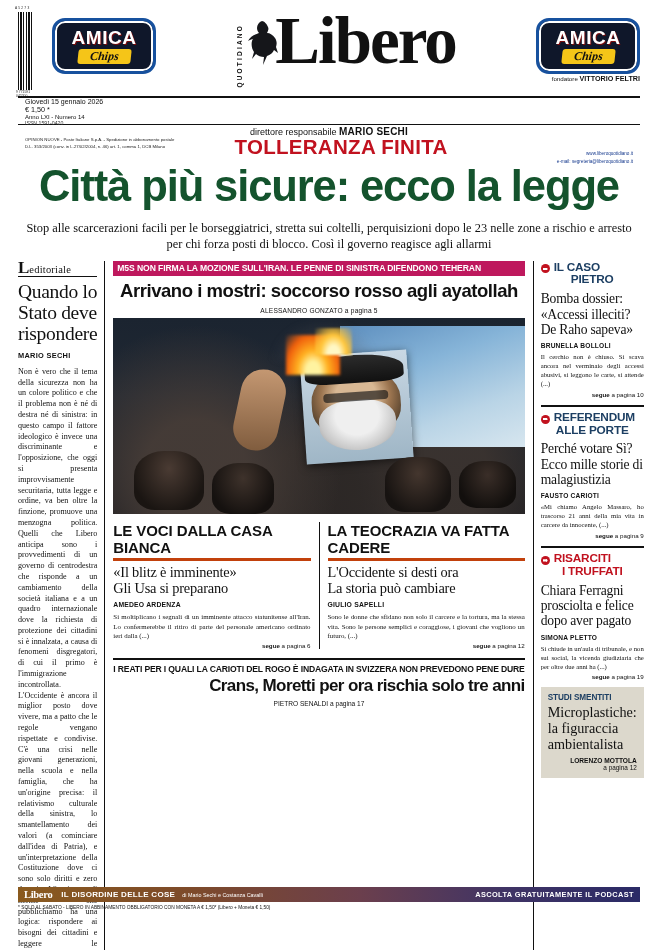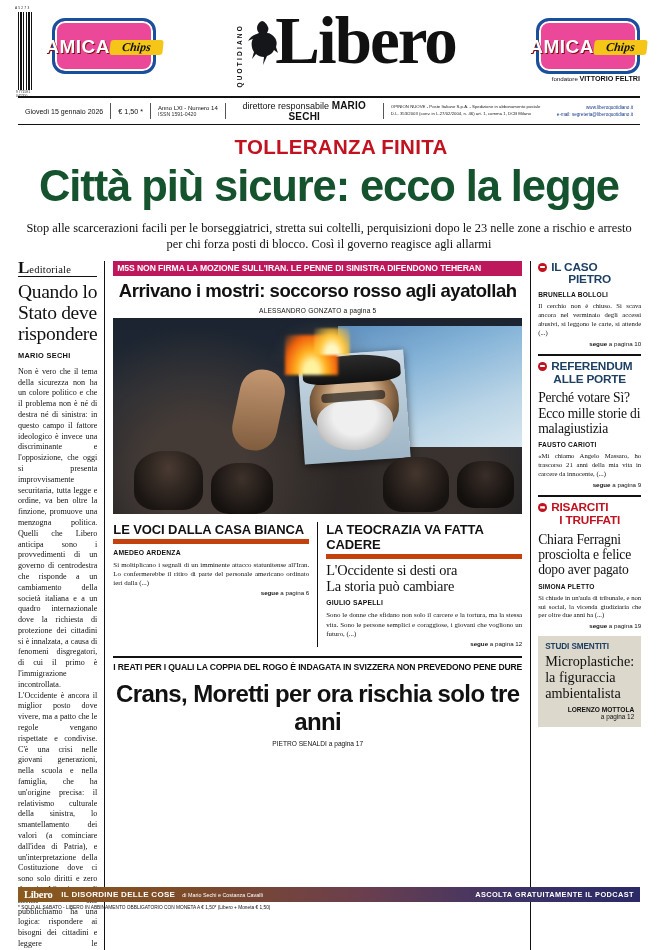--- a/index.html
+++ b/index.html
@@ -15,23 +15,23 @@
   
   .masthead { position: relative; height: 96px; padding: 8px 18px 0 18px; display: flex; align-items: flex-start; }
   .barcode { width: 16px; height: 78px; margin-top: 4px; position: relative;
     background: repeating-linear-gradient(90deg,#111 0 1px,#fff 1px 2px,#111 2px 4px,#fff 4px 5px,#111 5px 6px,#fff 6px 8px);
   }
   .barcode-num { position:absolute; left:-3px; top:-6px; font-size:3.2px; letter-spacing:.2px; color:#222; font-family:"Liberation Sans",sans-serif; }
   .barcode-num2 { position:absolute; left:-2px; bottom:-8px; font-size:3.4px; color:#222; font-family:"Liberation Sans",sans-serif; }
 
   .amica {
     width: 104px; height: 56px; border-radius: 13px;
-    background: #ec4899; border: 3px solid #17519e;
+    background: #0f172a; border: 3px solid #17519e;
     box-shadow: inset 0 0 0 2px #fff;
-    display: flex; align-items: center; justify-content: center;
+    display: flex; flex-direction: column; align-items: center; justify-content: center;
     margin-top: 10px;
   }
   .amica .a1 { color:#fff; font-family:"Liberation Sans",sans-serif; font-weight:bold; font-size:19px; letter-spacing:.5px; line-height:1; text-shadow:1px 1px 0 #7a0d0d; }
   .amica .a2 { margin-top:2px; background:#f5c518; color:#111; font-style:italic; font-family:"Liberation Serif",serif; font-weight:bold; font-size:12px; padding:0 12px; border-radius:3px; transform: skewX(-6deg); }
   .amica-left { margin-left: 18px; }
   .amica-right { margin-left: auto; }
 
   .logo-wrap { flex:1; display:flex; justify-content:center; align-items:flex-start; position:relative; padding-top: 2px; }
   .quotidiano {
     writing-mode: vertical-rl; transform: rotate(180deg);
@@ -40,21 +40,21 @@
   }
   .pegasus { width: 34px; height: 52px; margin-top: 8px; margin-right:-4px; position:relative; z-index:3; }
   .libero-word { font-family:"Liberation Serif",serif; font-weight:bold; font-size:67px; letter-spacing:-2px; line-height:.92; color:#111; }
 
   .founder { position:absolute; right:18px; top:74px; font-family:"Liberation Sans",sans-serif; font-size:6.2px; color:#111; }
   .founder b { font-size:7.2px; }
 
   .rule-thick { height:2px; background:#111; margin:0 18px; }
   .rule-thin { height:1px; background:#111; margin:0 18px; }
 
-  .infobar { margin:0 18px; height:26px; display:flex; align-items:center; font-family:"Liberation Sans",sans-serif; font-size:6px; color:#111; }
+  .infobar { margin:0 18px; height:26px; display:flex; font-family:"Liberation Sans",sans-serif; font-size:6px; color:#111;flex-direction:column; }
   .ib-cell { padding: 0 7px; height:22px; display:flex; flex-direction:column; justify-content:center; }
   .ib-sep { width:1px; height:16px; background:#555; }
   .date-txt { font-size:7px; }
   .price-txt { font-size:7.2px; }
   .small2 { font-size:5.2px; color:#333; }
   .director { flex:1; text-align:center; font-size:9px; }
   .director b { font-size:10px; letter-spacing:.2px; }
   .legal { font-size:4.3px; color:#222; line-height:1.55; text-align:left; max-width:152px; }
   .weburl { font-size:4.6px; color:#1a3d8f; text-align:right; line-height:1.6; }
 
@@ -129,41 +129,41 @@
   .ph-h4 { position:absolute; left:84%; bottom:3%; width:14%; height:24%;
     background:radial-gradient(ellipse at 50% 30%, #3a2e28, #120f0d 75%); border-radius:42% 42% 30% 30%; }
   .ph-arm { position:absolute; left:30%; top:26%; width:11%; height:42%;
     background:linear-gradient(170deg,#c79a74,#7d5a3c); border-radius:26px; transform:rotate(12deg); }
 
   
   .sub-row { display:flex; margin-top:8px; }
   .sub-card { flex:1; }
   .sub-card.first { padding-right:8px; border-right:1px solid #111; }
   .sub-card.second { padding-left:8px; }
-  .sub-kicker { font-family:"Liberation Sans",sans-serif; font-weight:bold; font-size:13px;
-    letter-spacing:-.1px; border-bottom:5px solid #c2410c; padding-bottom:2px; }
+  .sub-kicker { font-family:"Liberation Sans",sans-serif; font-weight:bold; font-size:15px;
+    letter-spacing:-.1px; border-bottom:3px solid #c2410c; padding-bottom:2px; }
   .sub-head { font-size:14.4px; line-height:1.1; margin-top:4px; letter-spacing:-.2px; }
   .sub-by { font-family:"Liberation Sans",sans-serif; font-weight:bold; font-size:6.8px; margin-top:5px; letter-spacing:.2px; }
   .sub-text { font-size:6.9px; line-height:1.33; text-align:justify; margin-top:4px; }
   .segue { text-align:right; font-family:"Liberation Sans",sans-serif; font-size:6.2px; margin-top:2px; }
   .segue b { font-weight:bold; }
 
   
   .crans-wrap { margin-top:9px; border-top:2px solid #111; padding-top:4px; }
   .crans-kicker { font-family:"Liberation Sans",sans-serif; font-weight:bold; font-size:8.6px;
     letter-spacing:-.15px; text-align:center; white-space:nowrap; }
-  .crans-head { font-family:"Liberation Sans",sans-serif; font-weight:bold; font-size:24px;
-    letter-spacing:-.6px; text-align:center; margin-top:8px; }
+  .crans-head { font-family:"Liberation Sans",sans-serif; font-weight:bold; font-size:17px;
+    letter-spacing:-.6px; text-align:right; margin-top:2px; }
   .crans-credit { text-align:center; font-family:"Liberation Sans",sans-serif; font-weight:bold; font-size:6.6px; margin-top:4px; }
   .crans-credit span { font-weight:normal; }
 
   
   .rs { margin-bottom:7px; }
   .rs-top-rule { height:2px; background:#111; margin-bottom:4px; }
-  .rs-label { display:flex; align-items:center; gap:4px; justify-content:flex-start; }
+  .rs-label { display:flex; align-items:flex-end; gap:4px; justify-content:flex-start; }
   .dot-arrow { width:9px; height:9px; border-radius:50%; background:#c1121f; position:relative; flex:none; }
   .dot-arrow::after { content:""; position:absolute; left:2px; top:3.4px; width:5px; height:2.2px; background:#fff;
     clip-path: polygon(0 0,70% 0,70% -60%,100% 50%,70% 160%,70% 100%,0 100%); }
   .rs-label-txt { font-family:"Liberation Sans",sans-serif; font-weight:bold; font-size:11.8px;
     color:#1d3f63; letter-spacing:-.2px; line-height:1.08; }
   .rs-label-txt.red { color:#c1121f; }
   .rs-label-2 { text-align:center; font-family:"Liberation Sans",sans-serif; font-weight:bold;
     font-size:11.8px; color:#1d3f63; letter-spacing:-.2px; line-height:1.08; }
   .rs-label-2.red { color:#c1121f; }
   .rs-head { font-size:13.6px; line-height:1.13; margin-top:5px; letter-spacing:-.2px; }
@@ -291,20 +291,24 @@
         <div class="ph-arm"></div>
         <div class="ph-h1"></div>
         <div class="ph-h2"></div>
         <div class="ph-h3"></div>
         <div class="ph-h4"></div>
       </div>
 
       <div class="sub-row">
         <div class="sub-card first">
           <div class="sub-kicker">LE VOCI DALLA CASA BIANCA</div>
+          <div class="sub-head">
+            <div>«Il blitz è imminente»</div>
+            <div>Gli Usa si preparano</div>
+          </div>
           <div class="sub-by">AMEDEO ARDENZA</div>
           <div class="sub-text">Si moltiplicano i segnali di un imminente attacco statunitense all'Iran. Lo confermerebbe il ritiro di parte del personale americano ordinato ieri dalla (...)</div>
           <div class="segue">
             <b>segue</b>
             <span>a pagina 6</span>
           </div>
         </div>
         <div class="sub-card second">
           <div class="sub-kicker">LA TEOCRAZIA VA FATTA CADERE</div>
           <div class="sub-head">
@@ -314,37 +318,38 @@
           <div class="sub-by">GIULIO SAPELLI</div>
           <div class="sub-text">Sono le donne che sfidano non solo il carcere e la tortura, ma la stessa vita. Sono le persone semplici e coraggiose, i giovani che vogliono un futuro, (...)</div>
           <div class="segue">
             <b>segue</b>
             <span>a pagina 12</span>
           </div>
         </div>
       </div>
 
       <div class="crans-wrap">
-        <div class="crans-kicker">I REATI PER I QUALI LA COPPIA DEL ROGO È INDAGATA IN SVIZZERA NON PREVEDONO PENE DURE</div>
+        <div class="crans-kicker">I REATI PER I QUALI LA CARIOTI DEL ROGO È INDAGATA IN SVIZZERA NON PREVEDONO PENE DURE</div>
         <div class="crans-head">Crans, Moretti per ora rischia solo tre anni</div>
         <div class="crans-credit">
           <span>PIETRO SENALDI</span>
           <span>a pagina 17</span>
         </div>
       </div>
     </div>
 
     <div class="col-right">
 
       <div class="rs">
         <div class="rs-label">
           <span class="dot-arrow"></span>
           <span class="rs-label-txt">IL CASO</span>
         </div>
         <div class="rs-label-2">PIETRO</div>
+        <div class="rs-head">Bomba dossier: «Accessi illeciti? De Raho sapeva»</div>
         <div class="rs-by">BRUNELLA BOLLOLI</div>
         <div class="rs-text">Il cerchio non è chiuso. Si scava ancora nel verminaio degli accessi abusivi, si leggono le carte, si attende (...)</div>
         <div class="segue">
           <b>segue</b>
           <span>a pagina 10</span>
         </div>
       </div>
 
       <div class="rs">
         <div class="rs-top-rule"></div>

